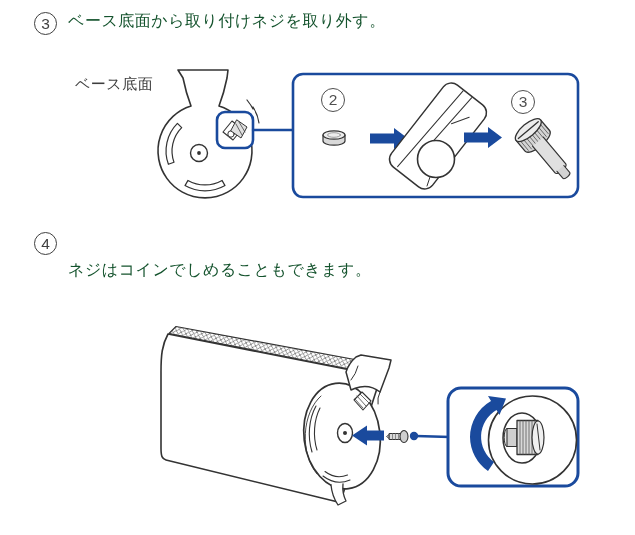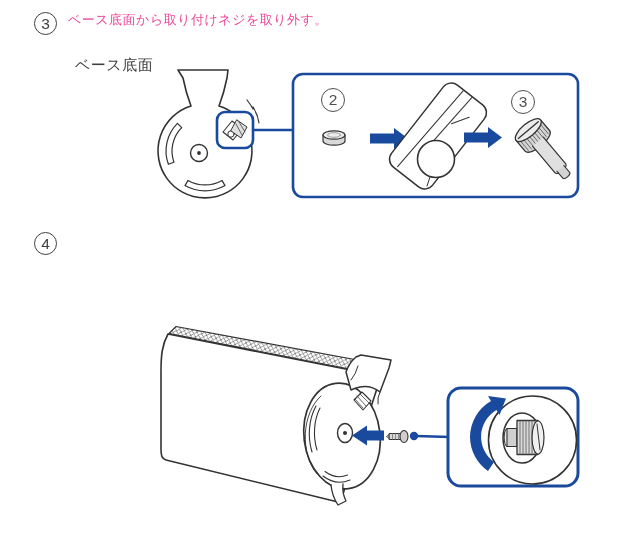--- a/index.html
+++ b/index.html
@@ -6,22 +6,22 @@
   .canvas{
     position:relative;
     width:635px;height:535px;
     background:#ffffff;
     font-family:"Liberation Sans", sans-serif;
     overflow:hidden;
   }
   .art{position:absolute;left:0;top:0;}
   .overlay-item{position:absolute;white-space:nowrap;}
   .step-text{
-    font-size:13px;
-    color:#ec4899;
+    font-size:16px;
+    color:#14532d;
     letter-spacing:0.5px;
   }
   .fig-label{
     font-size:15px;
     color:#3d3d3d;
     letter-spacing:0.5px;
   }
   .circ-marker{
     box-sizing:border-box;
     display:flex;align-items:center;justify-content:center;
@@ -158,20 +158,21 @@
           <ellipse cx="538" cy="437.5" rx="6" ry="16.5" fill="#efefef" stroke="#333333" stroke-width="1.2"></ellipse>
           <line x1="537" y1="424" x2="540" y2="450" stroke="#333333" stroke-width="1"></line>
         </g>
       </g>
     </g>
   </svg>
 
   <span class="overlay-item circ-marker" style="left:34px;top:12px">3</span>
   <span class="overlay-item step-text" style="left:68px;top:11px">ベース底面から取り付けネジを取り外す。</span>
 
-  <span class="overlay-item fig-label" style="left:75px;top:56px">ベース底面</span>
+  <span class="overlay-item fig-label" style="left:75px;top:75px">ベース底面</span>
 
   <span class="overlay-item circ-marker in-box" style="left:321px;top:88px">2</span>
   <span class="overlay-item circ-marker in-box" style="left:511px;top:90px">3</span>
 
   <span class="overlay-item circ-marker" style="left:34px;top:232px">4</span>
+  <span class="overlay-item step-text" style="left:68px;top:260px">ネジはコインでしめることもできます。</span>
 
 </div>
 
 </body></html>

